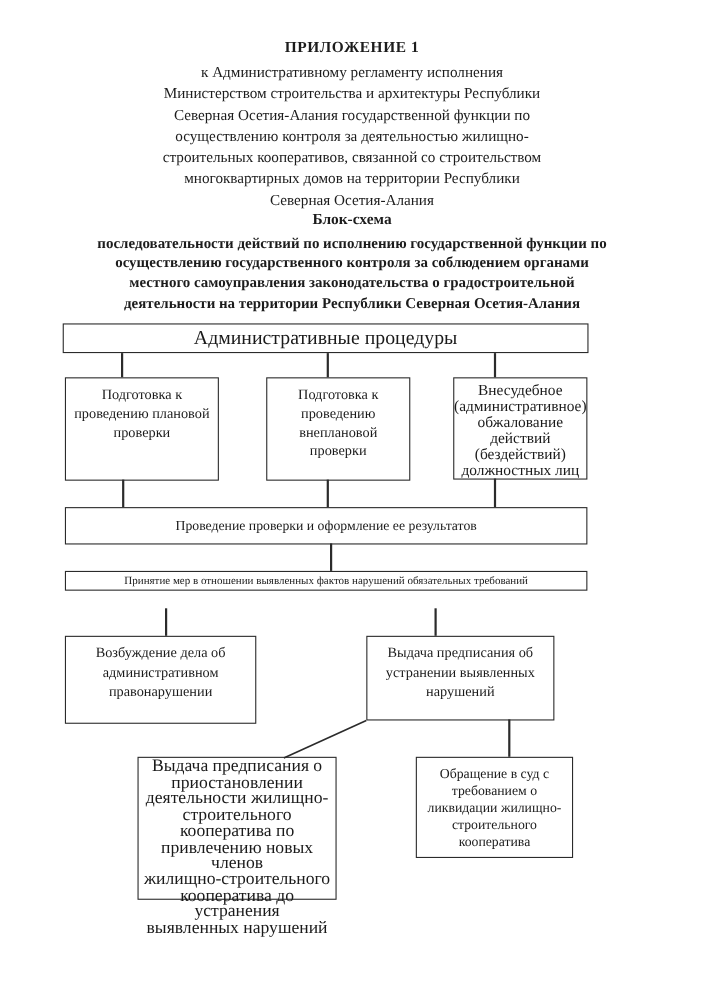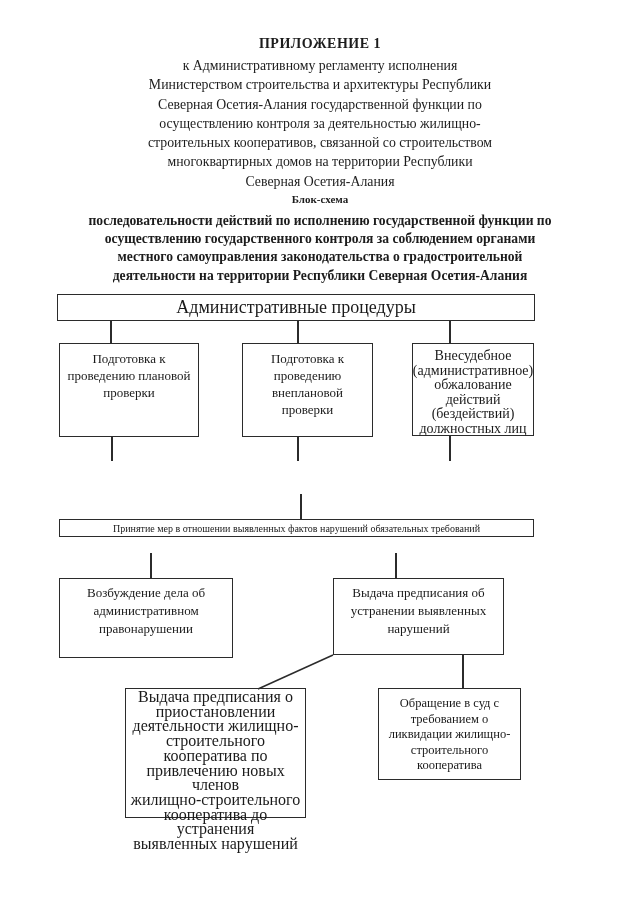--- a/index.html
+++ b/index.html
@@ -7,21 +7,21 @@
     position:relative;
     width:640px;height:905px;
     background:#ffffff;
     font-family:"Liberation Serif","DejaVu Serif",serif;
     color:#1c1c1c;
     overflow:hidden;
   }
   .centered{position:absolute;left:0;width:640px;text-align:center;}
   .hdr-title{top:36px;font-size:14px;letter-spacing:.5px;font-weight:bold;}
   .hdr-lines{top:56px;font-size:13.8px;line-height:19.3px;white-space:pre-line;}
-  .schema-heading{top:193px;font-size:11px;font-weight:bold;}
+  .schema-heading{top:193px;font-size:14px;font-weight:bold;}
   .schema-subtitle{top:212px;font-size:13.6px;font-weight:bold;line-height:18.2px;white-space:pre-line;}
   .fbox{
     position:absolute;
     box-sizing:border-box;
     border:1.5px solid #2b2b2b;
     background:#ffffff;
     display:flex;
     justify-content:center;
     align-items:flex-start;
     text-align:center;
@@ -63,20 +63,21 @@
 внеплановой
 проверки</div>
 
   <div class="fbox" style="left:412px;top:343px;width:122px;height:93px;font-size:14px;line-height:14.6px;padding-top:5px;">Внесудебное
 (административное)
 обжалование
 действий
 (бездействий)
 должностных лиц</div>
 
+  <div class="fbox vcenter" style="left:59px;top:461px;width:475px;height:34px;font-size:12.5px;">Проведение проверки и оформление ее результатов</div>
 
   <div class="fbox vcenter" style="left:59px;top:519px;width:475px;height:18px;font-size:10px;">Принятие мер в отношении выявленных фактов нарушений обязательных требований</div>
 
   <div class="fbox" style="left:59px;top:578px;width:174px;height:80px;font-size:13px;line-height:18px;padding-top:5px;font-family:Liberation Serif, serif;">Возбуждение дела об
 административном
 правонарушении</div>
 
   <div class="fbox" style="left:333px;top:578px;width:171px;height:77px;font-size:13px;line-height:18px;padding-top:5px;">Выдача предписания об
 устранении выявленных
 нарушений</div>

